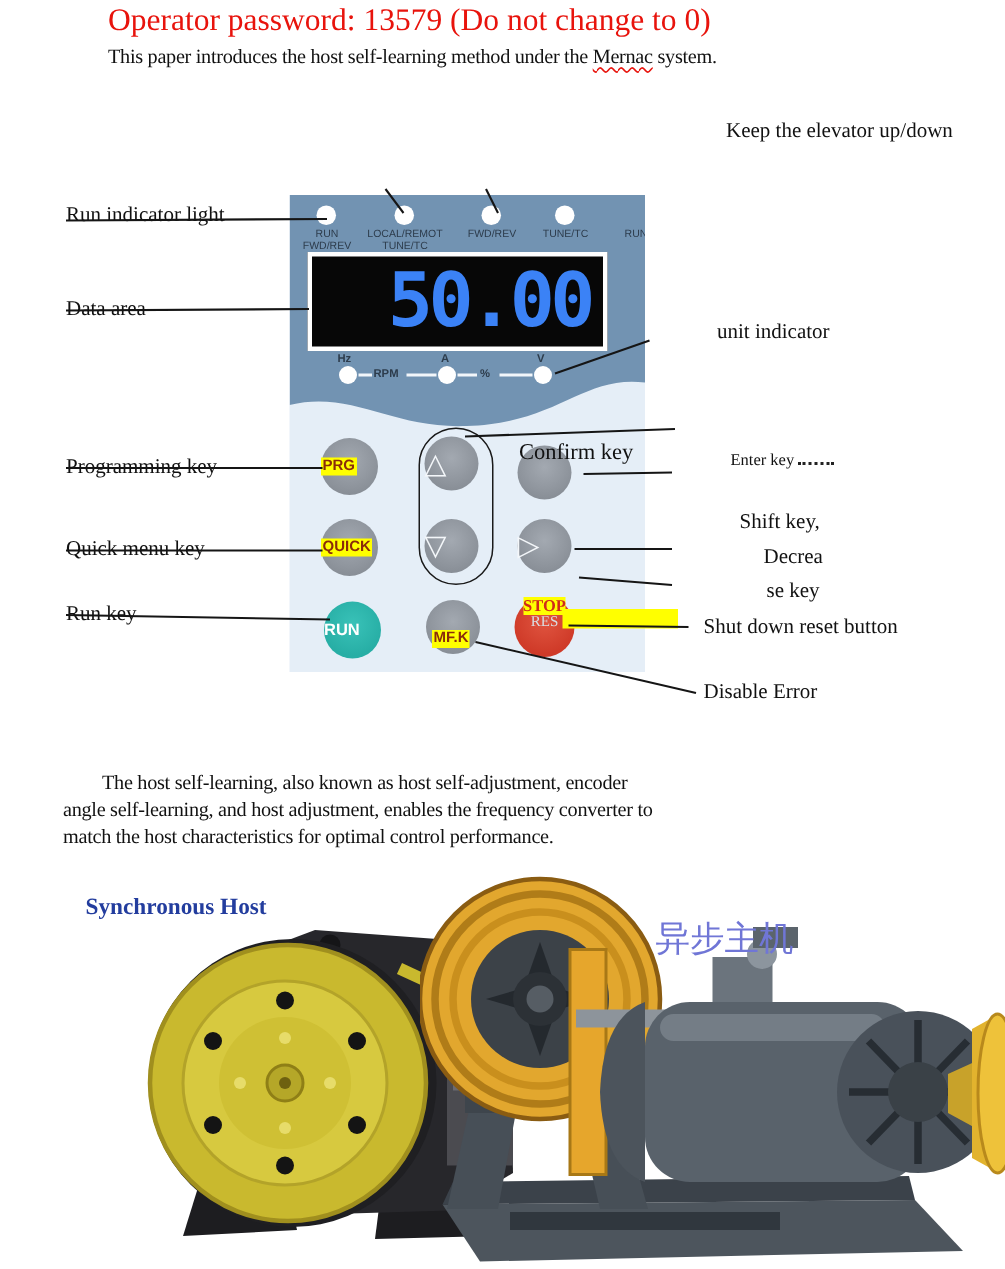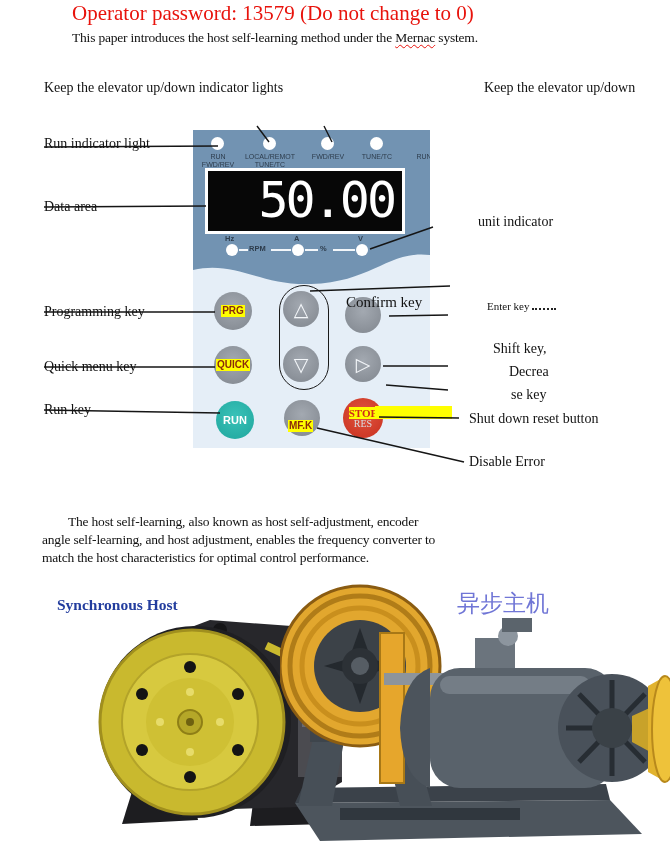--- a/index.html
+++ b/index.html
@@ -8,43 +8,43 @@
   .abs{position:absolute;}
   
   .doc-title{left:72px;top:1px;font-size:21px;color:#e8130c;white-space:nowrap;z-index:20;}
   .doc-intro{left:72px;top:30px;font-size:13.5px;letter-spacing:-.2px;z-index:20;}
   .misspelled{text-decoration:underline wavy #e8130c 1px;text-underline-offset:2px;}
   .callout{font-size:14px;white-space:nowrap;z-index:20;}
   .callout.small{font-size:11px;margin-top:24px;}
   .para{left:42px;top:513px;width:402px;font-size:13.5px;line-height:18px;
         text-indent:26px;letter-spacing:-.2px;z-index:20;}
   .cap-left{left:57px;top:596px;font-size:15.5px;font-weight:bold;color:#233d9e;z-index:20;}
-  .cap-right{left:437px;top:588px;font-size:23px;color:#7076d6;z-index:20;
-             font-family:"DejaVu Sans",sans-serif;margin-left:20px;}
+  .cap-right{left:437px;top:610px;font-size:23px;color:#7076d6;z-index:20;
+             font-family:"DejaVu Sans",sans-serif;}
   .dash-blank{display:inline-block;width:24px;border-bottom:2px dotted #222;height:8px;margin-left:3px;}
   
   .panel{left:193px;top:130px;width:237px;height:318px;background:#e5eef7;
          overflow:hidden;z-index:10;}
   .panel-top-svg{position:absolute;left:0;top:0;}
   .led{position:absolute;width:13px;height:13px;border-radius:50%;background:#ffffff;}
   .led-label{position:absolute;transform:translateX(-50%);text-align:center;
              font-family:"Liberation Sans",sans-serif;font-size:7px;line-height:8px;
              color:#2d3c4c;white-space:nowrap;}
   .display{position:absolute;left:12px;top:38px;width:194px;height:60px;background:#070707;
            border:3px solid #ffffff;text-align:right;}
-  .display-digits{font-family:"DejaVu Sans Mono",monospace;font-weight:normal;
-                  font-size:50px;line-height:58px;color:#ffffff;letter-spacing:-3px;
+  .display-digits{font-family:"DejaVu Sans Mono",monospace;font-weight:bold;
+                  font-size:50px;line-height:58px;color:#3b82f6;letter-spacing:-3px;
                   padding-right:8px;}
   .unit-lab{position:absolute;font-family:"Liberation Sans",sans-serif;font-size:7.5px;
             font-weight:bold;color:#2d3c4c;}
   .unit-dot{position:absolute;width:12px;height:12px;border-radius:50%;background:#fff;}
   .unit-line{position:absolute;height:2px;background:#f2f6fa;}
   .btn{position:absolute;border-radius:50%;
        background:radial-gradient(circle at 50% 40%, #a3a9b1 0%, #8e949c 60%, #7f858d 100%);
-       display:flex;align-items:center;justify-content:center;}
+       display:flex;align-items:center;justify-content:flex-start;}
   .btn .arrow{color:#f4f7fa;font-size:19px;line-height:19px;font-family:"DejaVu Sans",sans-serif;}
   .hl{background:#ffff00;color:#8a2c0a;font-family:"Liberation Sans",sans-serif;
       font-weight:bold;font-size:10px;padding:0 1px;line-height:12px;}
   .btn-run{background:radial-gradient(circle at 50% 40%, #39c2b8 0%, #27aea5 70%);}
   .btn-run span{color:#ffffff;font-family:"Liberation Sans",sans-serif;font-weight:bold;font-size:11px;}
   .btn-stop{background:radial-gradient(circle at 50% 40%, #e05540 0%, #cf3a28 70%);
             flex-direction:column;}
   .stop-word{background:#ffff00;color:#d02a1a;font-size:11px;font-weight:bold;
              font-family:"Liberation Serif",serif;line-height:12px;}
   .res-word{color:#d9dee3;font-family:Liberation Serif, serif;font-size:10px;line-height:10px;}
@@ -54,21 +54,20 @@
   .lines-overlay{left:0;top:0;z-index:30;pointer-events:none;}
   .fig{z-index:5;}
 </style>
 </head>
 <body>
 
 <div class="abs doc-title">Operator password: 13579 (Do not change to 0)</div>
 <div class="abs doc-intro"><span>This paper introduces the host self-learning method under the </span><span class="misspelled">Mernac</span><span> system.</span></div>
 
 <div class="abs callout" style="left:44px;top:80px;">
-  <div>Keep the elevator up/down indicator lights</div>
 </div>
 <div class="abs callout" style="left:484px;top:80px;">Keep the elevator up/down</div>
 <div class="abs callout" style="left:44px;top:136px;text-align:center;">Run indicator light</div>
 <div class="abs callout" style="left:44px;top:199px;">Data area</div>
 <div class="abs callout" style="left:478px;top:214px;">unit indicator</div>
 <div class="abs callout small" style="left:487px;top:276px;"><span>Enter key</span><span class="dash-blank"></span></div>
 <div class="abs callout" style="left:44px;top:304px;">Programming key</div>
 <div class="abs callout" style="left:346px;top:294px;font-size:15px;z-index:22;">Confirm key</div>
 <div class="abs callout" style="left:493px;top:341px;">Shift key,</div>
 <div class="abs callout" style="left:509px;top:364px;">Decrea</div>

